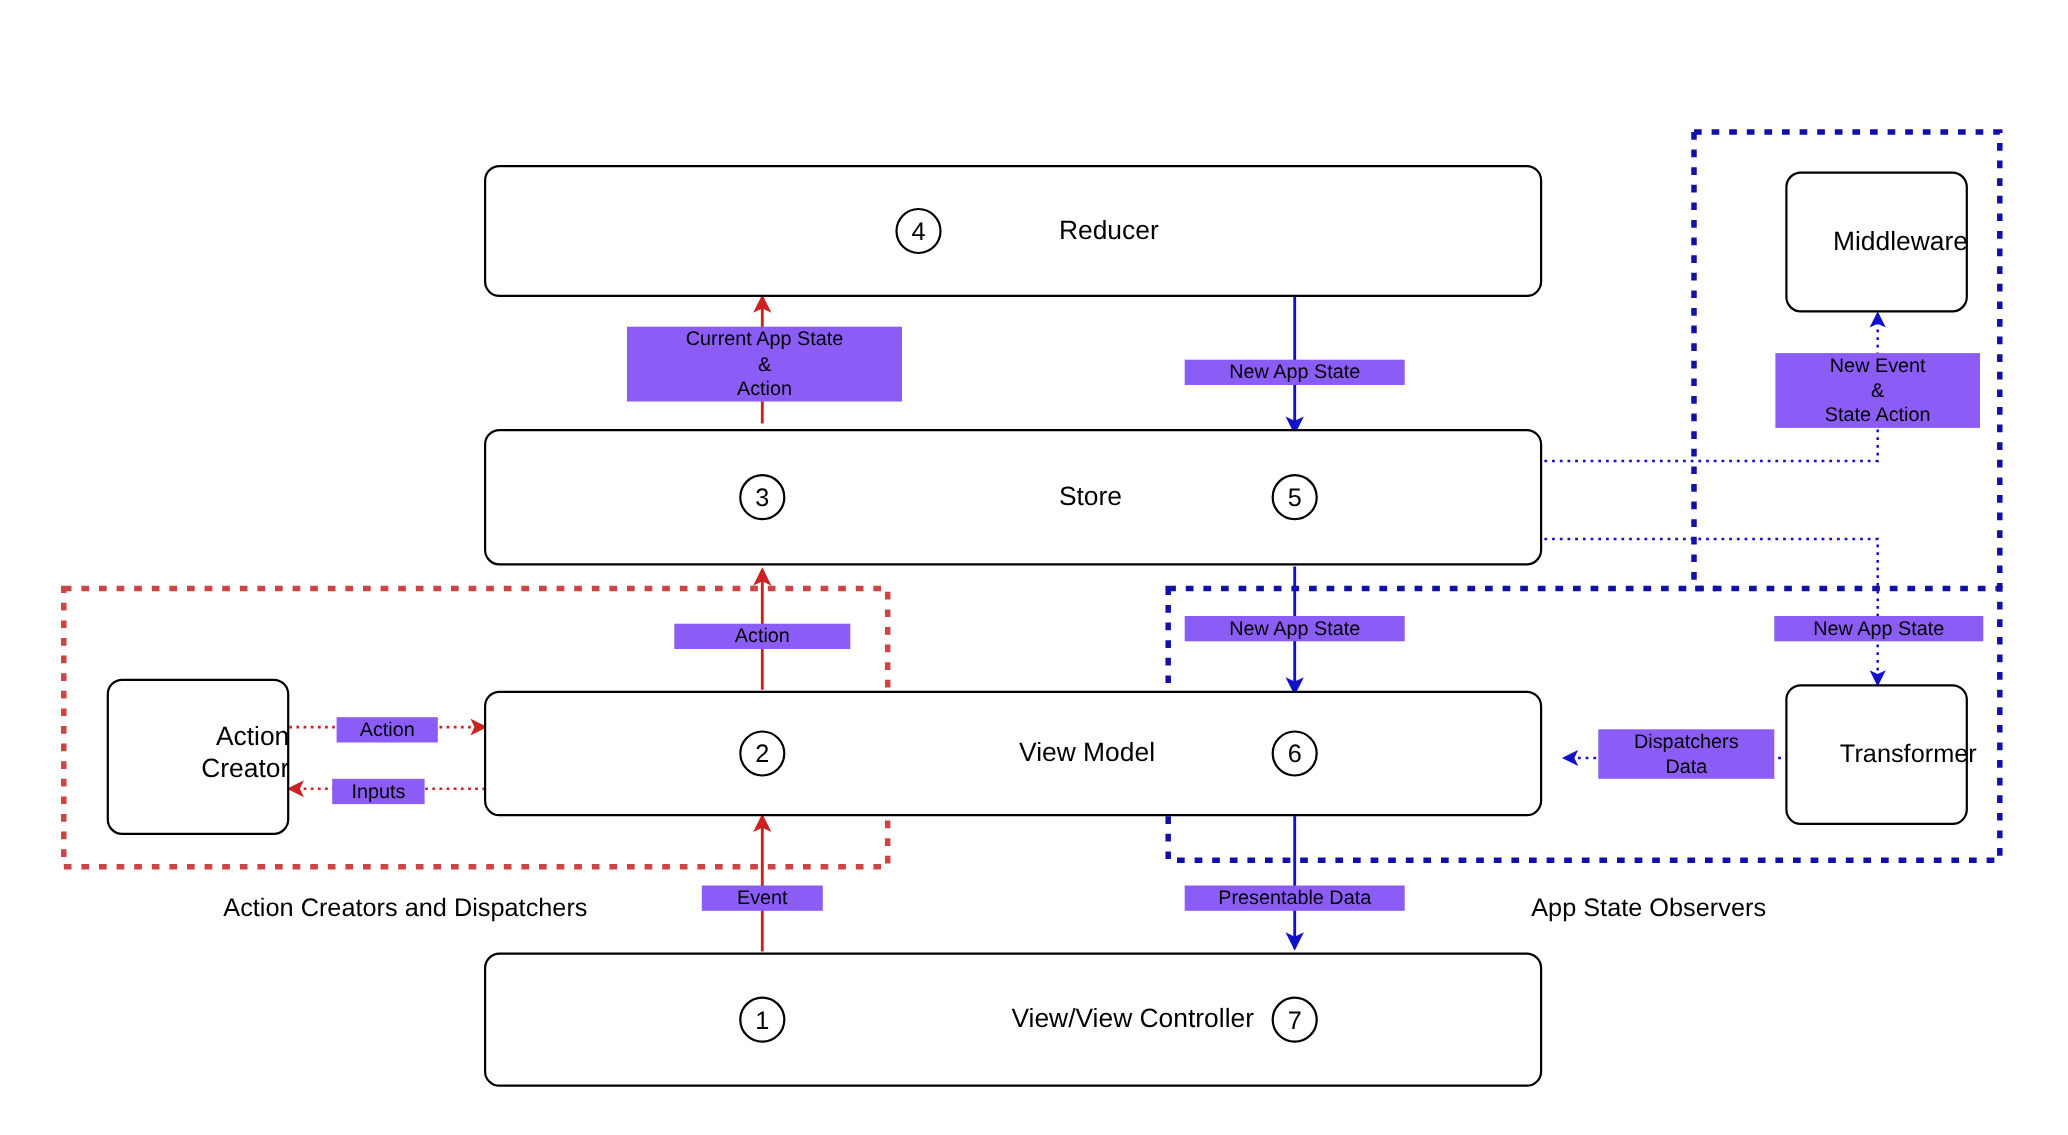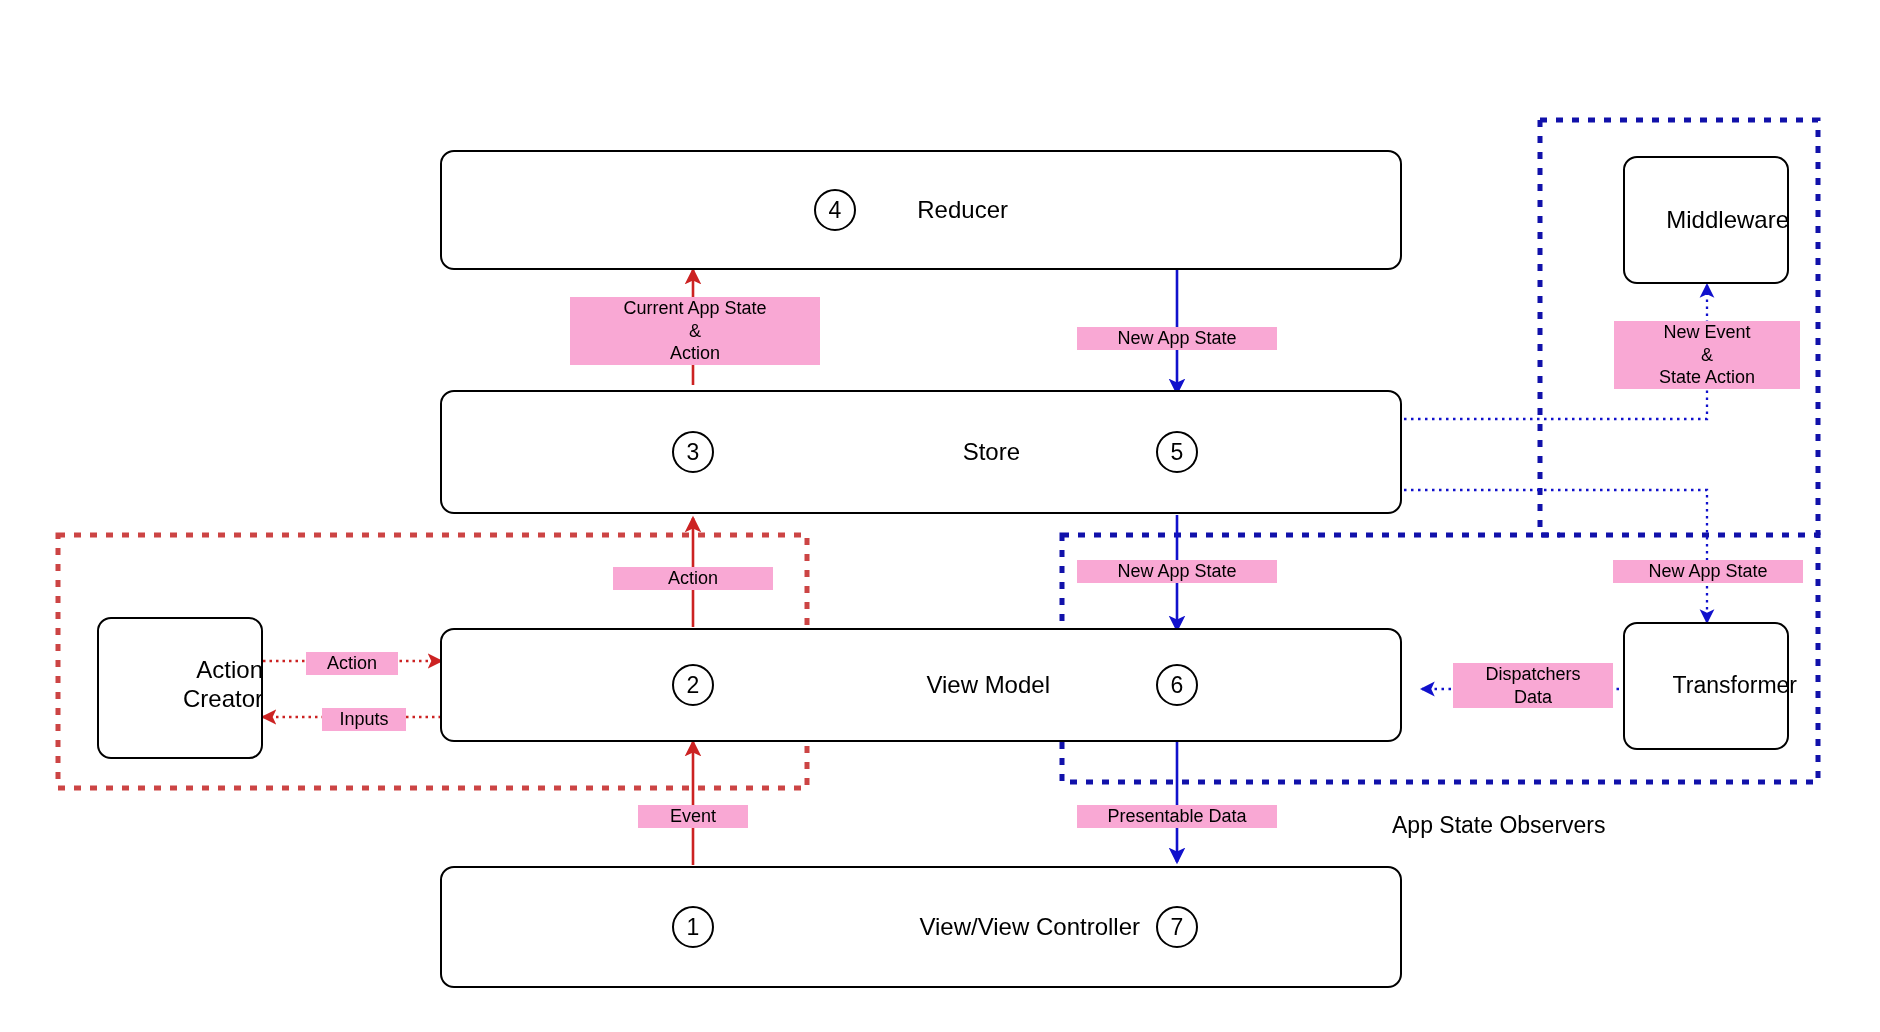--- a/index.html
+++ b/index.html
@@ -54,21 +54,21 @@
     display: flex;
     align-items: center;
     justify-content: center;
     z-index: 5;
   }
   .edge-label {
     position: absolute;
     font-size: 18px;
     color: #000000;
     white-space: nowrap;
-    background: #f9a8d4;
+    background: #8b5cf6;
     text-align: center;
     line-height: 1.25;
     z-index: 6;
   }
   .group-label {
     position: absolute;
     font-size: 23px;
     color: #000000;
     white-space: nowrap;
     z-index: 6;
@@ -111,21 +111,21 @@
 
     <path d="M 1404 419 L 1707 419 L 1707 285" fill="none" stroke="#1111cc" stroke-width="2.3" stroke-dasharray="2.5 4.5" marker-end="url(#arrow-blue)"></path>
 
     <path d="M 1404 490 L 1707 490 L 1707 622" fill="none" stroke="#1111cc" stroke-width="2.3" stroke-dasharray="2.5 4.5" marker-end="url(#arrow-blue)"></path>
 
     <line x1="1626" y1="689" x2="1422" y2="689" stroke="#1111cc" stroke-width="2.3" stroke-dasharray="2.5 4.5" marker-end="url(#arrow-blue)"></line>
   </svg>
 
   <div class="node-box" style="left:440px; top:150px; width:962px; height:120px;"></div>
   <div class="step-badge" style="left:814px; top:189px;">4</div>
-  <div class="node-title" style="left:848px; top:196px; width:160px; text-align:right;">Reducer</div>
+  <div class="node-title" style="left:928px; top:196px; width:160px; text-align:center;">Reducer</div>
 
   <div class="node-box" style="left:440px; top:390px; width:962px; height:124px;"></div>
   <div class="step-badge" style="left:672px; top:431px;">3</div>
   <div class="node-title" style="left:820px; top:438px; width:200px;">Store</div>
   <div class="step-badge" style="left:1156px; top:431px;">5</div>
 
   <div class="node-box" style="left:440px; top:628px; width:962px; height:114px;"></div>
   <div class="step-badge" style="left:672px; top:664px;">2</div>
   <div class="node-title" style="left:790px; top:671px; width:260px;">View Model</div>
   <div class="step-badge" style="left:1156px; top:664px;">6</div>
@@ -154,35 +154,36 @@
   </div>
 
   <div class="edge-label" style="left:1077px; top:327px; width:200px;">New App State</div>
 
   <div class="edge-label" style="left:613px; top:567px; width:160px;">Action</div>
 
   <div class="edge-label" style="left:1077px; top:560px; width:200px;">New App State</div>
 
   <div class="edge-label" style="left:306px; top:652px; width:92px;">Action</div>
 
-  <div class="edge-label" style="left:322px; top:708px; width:84px;">Inputs</div>
+  <div class="edge-label" style="left:302px; top:708px; width:84px;">Inputs</div>
 
   <div class="edge-label" style="left:638px; top:805px; width:110px;">Event</div>
 
   <div class="edge-label" style="left:1077px; top:805px; width:200px;">Presentable Data</div>
 
   <div class="edge-label" style="left:1614px; top:321px; width:186px;">
     <span>New Event</span><br>
     <span>&amp;</span><br>
     <span>State Action</span>
   </div>
 
   <div class="edge-label" style="left:1613px; top:560px; width:190px;">New App State</div>
 
   <div class="edge-label" style="left:1453px; top:663px; width:160px;">
     <span>Dispatchers</span><br>
     <span>Data</span>
   </div>
 
+  <div class="group-label" style="left:203px; top:812px;">Action Creators and Dispatchers</div>
 
   <div class="group-label" style="left:1392px; top:812px;">App State Observers</div>
 
 </div>
 
 </body></html>

